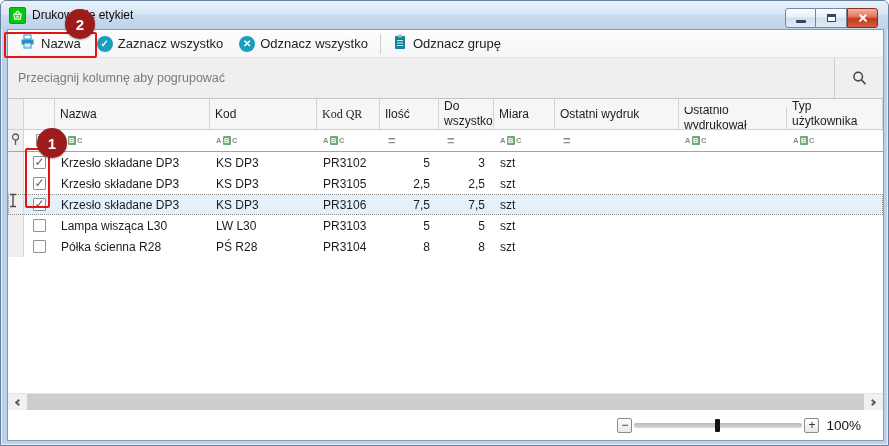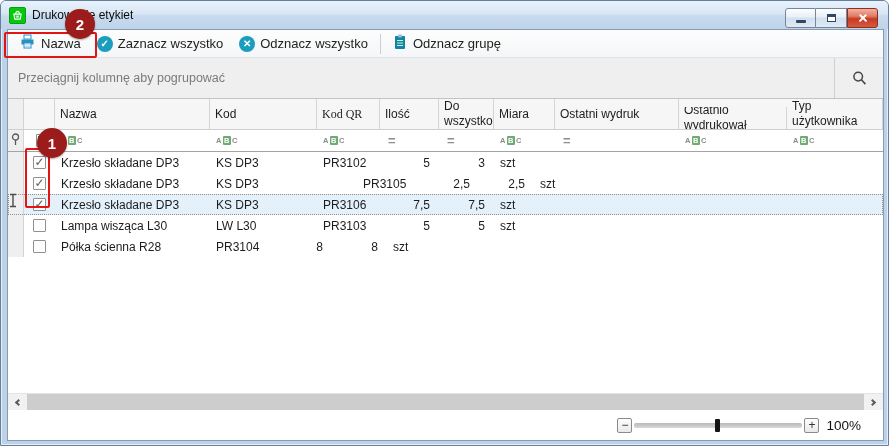--- a/index.html
+++ b/index.html
@@ -229,21 +229,21 @@
           <div class="dcell" style="flex: 0 0 124px; width: 124px;"></div>
           <div class="dcell" style="flex: 0 0 108px; width: 108px;"></div>
           <div class="dcell" style="flex: 1 1 96px;"></div>
         </div><div class="data-row">
           <div class="ind-cell"></div>
           <div class="dcell cb-cell" style="flex: 0 0 31px; width: 31px;">
             <div class="checkbox checked"></div>
           </div>
           <div class="dcell" style="flex: 0 0 155px; width: 155px;">Krzesło składane DP3</div>
           <div class="dcell" style="flex: 0 0 107px; width: 107px;">KS DP3</div>
-          <div class="dcell" style="flex: 0 0 63px; width: 63px; margin-left: 40px;">PR3105</div>
+          <div class="dcell" style="flex: 0 0 63px; width: 63px;">PR3105</div>
           <div class="dcell right" style="flex: 0 0 59px; width: 59px;">2,5</div>
           <div class="dcell right" style="flex: 0 0 55px; width: 55px;">2,5</div>
           <div class="dcell" style="flex: 0 0 61px; width: 61px;">szt</div>
           <div class="dcell" style="flex: 0 0 124px; width: 124px;"></div>
           <div class="dcell" style="flex: 0 0 108px; width: 108px;"></div>
           <div class="dcell" style="flex: 1 1 96px;"></div>
         </div><div class="data-row selected">
           <div class="ind-cell"></div>
           <div class="dcell cb-cell" style="flex: 0 0 31px; width: 31px;">
             <div class="checkbox checked"></div>
@@ -270,20 +270,21 @@
           <div class="dcell" style="flex: 0 0 61px; width: 61px;">szt</div>
           <div class="dcell" style="flex: 0 0 124px; width: 124px;"></div>
           <div class="dcell" style="flex: 0 0 108px; width: 108px;"></div>
           <div class="dcell" style="flex: 1 1 96px;"></div>
         </div><div class="data-row">
           <div class="ind-cell"></div>
           <div class="dcell cb-cell" style="flex: 0 0 31px; width: 31px;">
             <div class="checkbox"></div>
           </div>
           <div class="dcell" style="flex: 0 0 155px; width: 155px;">Półka ścienna R28</div>
+          <div class="dcell" style="flex: 0 0 107px; width: 107px;">PŚ R28</div>
           <div class="dcell" style="flex: 0 0 63px; width: 63px;">PR3104</div>
           <div class="dcell right" style="flex: 0 0 59px; width: 59px;">8</div>
           <div class="dcell right" style="flex: 0 0 55px; width: 55px;">8</div>
           <div class="dcell" style="flex: 0 0 61px; width: 61px;">szt</div>
           <div class="dcell" style="flex: 0 0 124px; width: 124px;"></div>
           <div class="dcell" style="flex: 0 0 108px; width: 108px;"></div>
           <div class="dcell" style="flex: 1 1 96px;"></div>
         </div></div>
 
     <div class="filler"></div>

